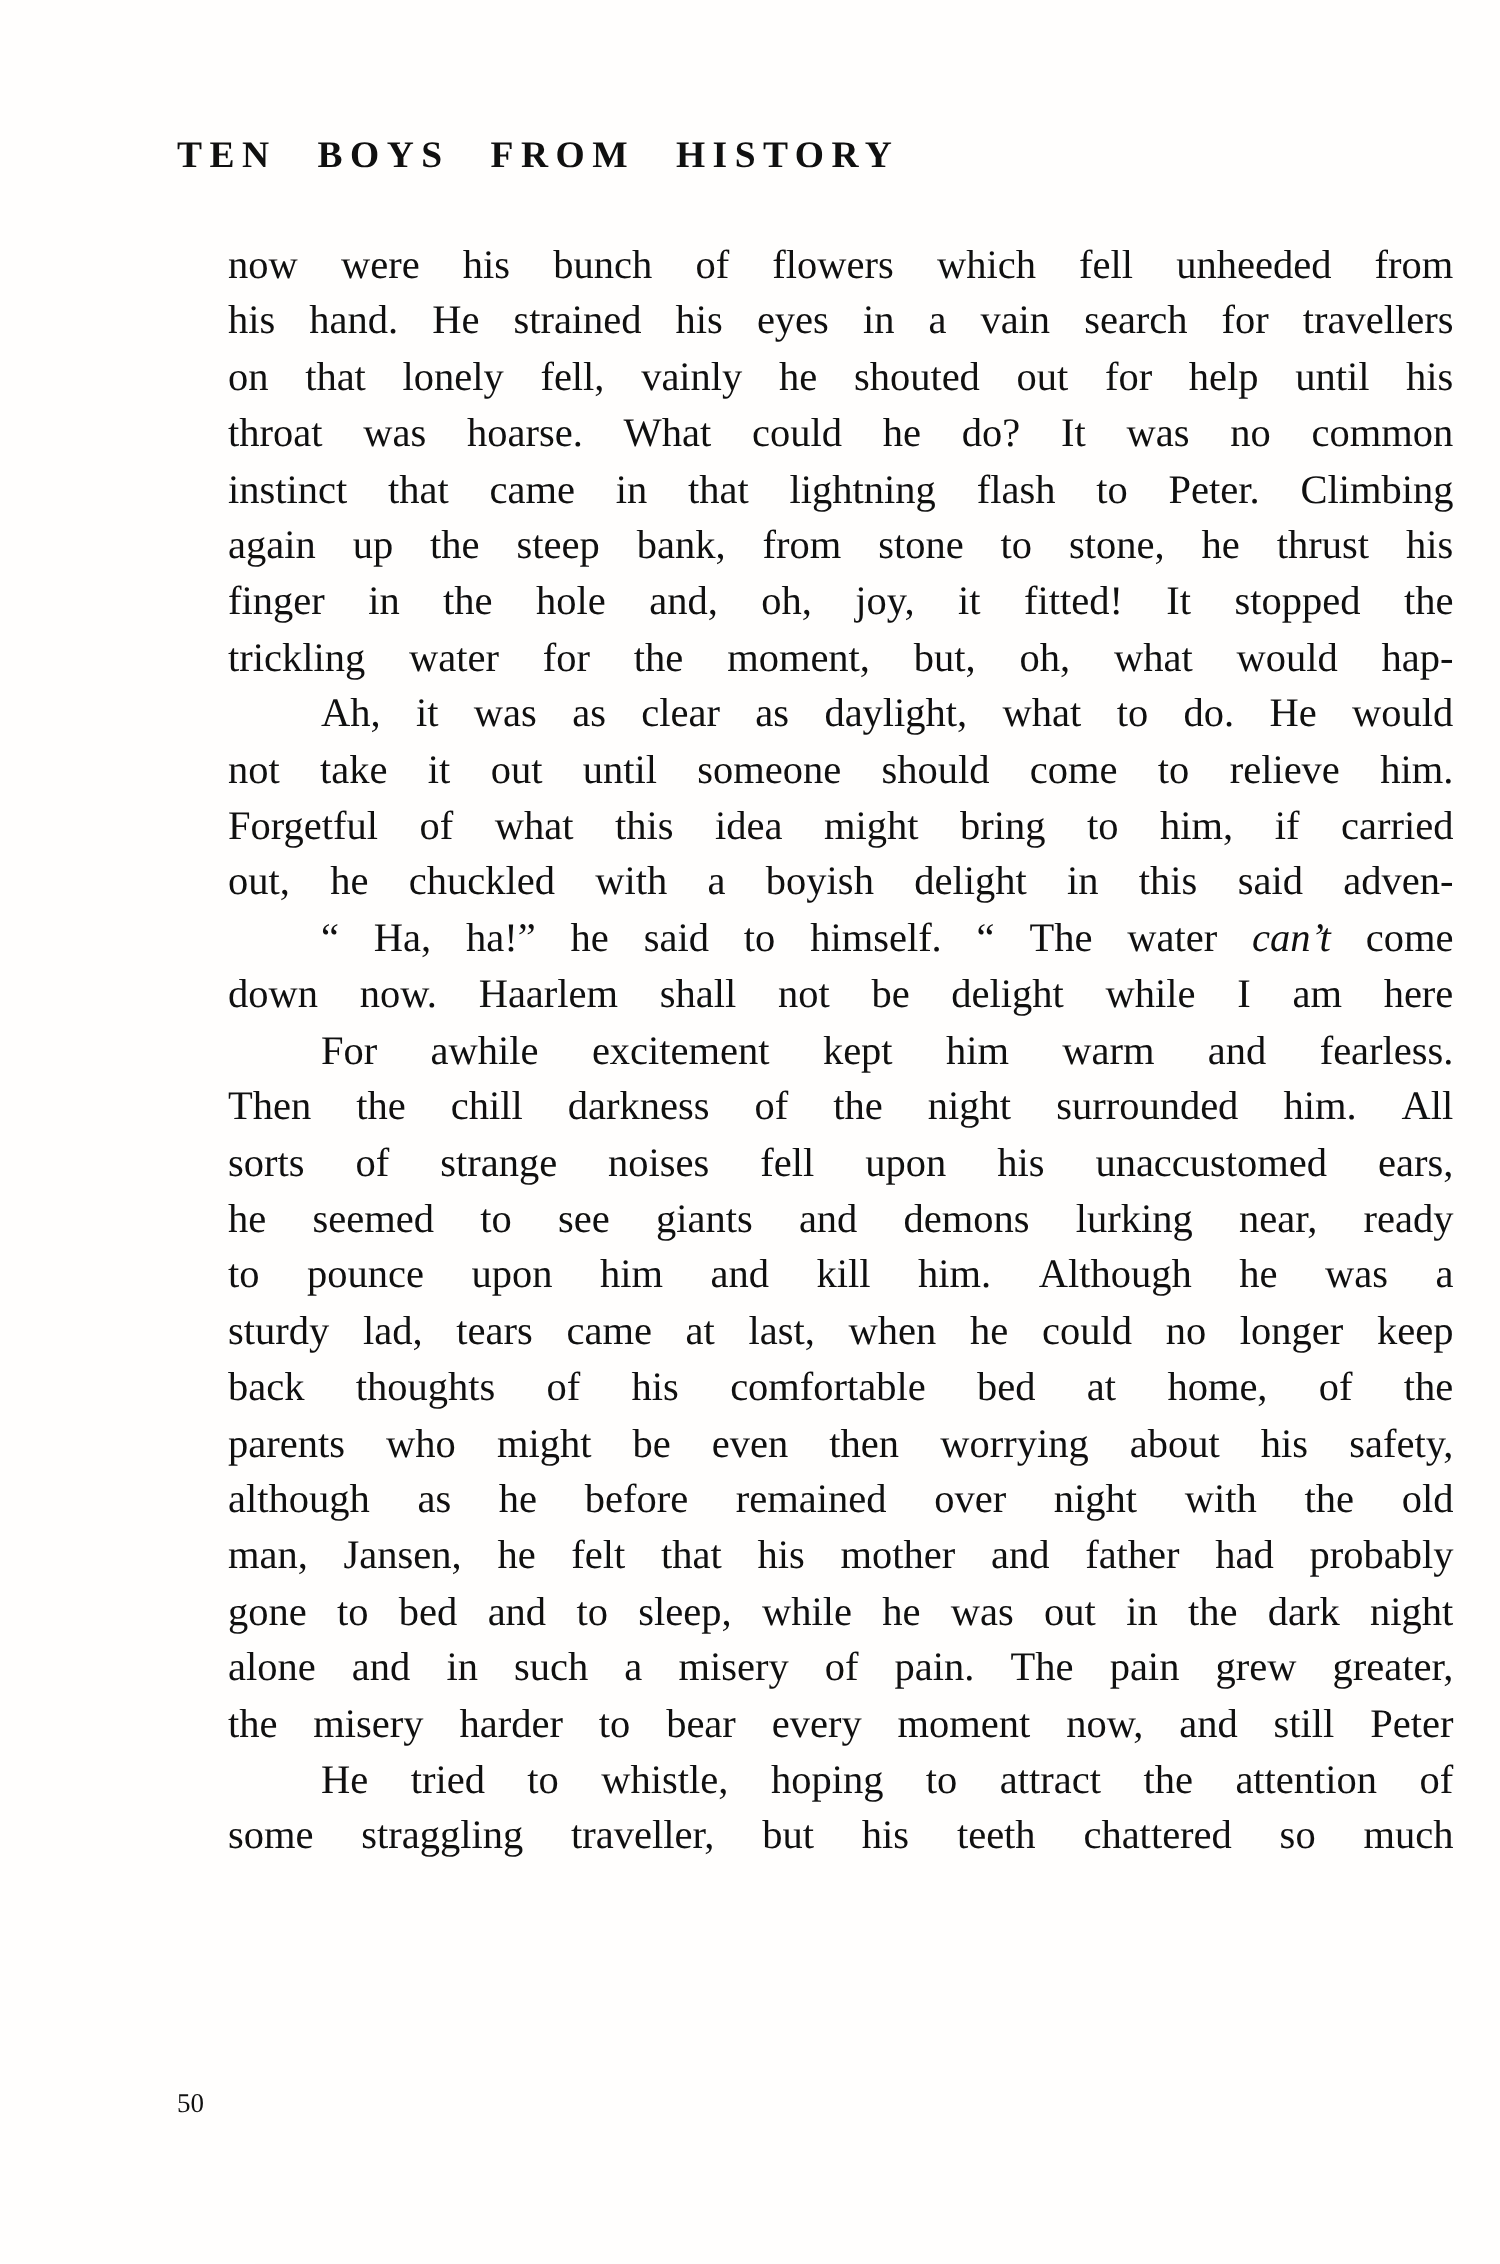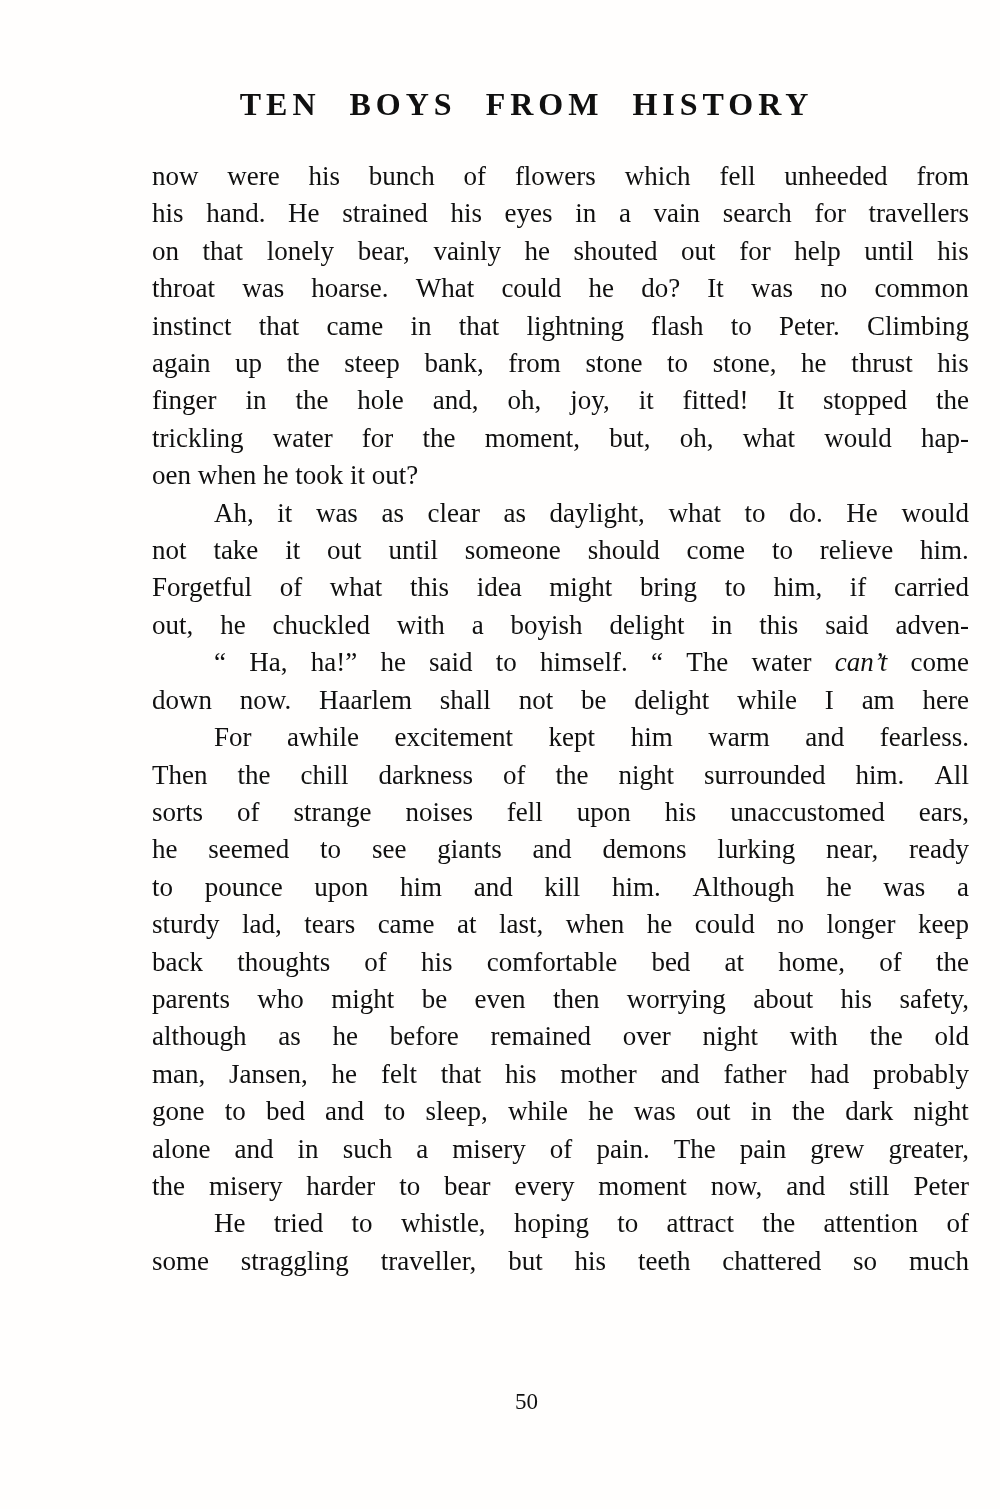--- a/index.html
+++ b/index.html
@@ -14,22 +14,22 @@
     background: #fffefd;
     color: #101010;
     font-family: "Liberation Serif", "DejaVu Serif", serif;
     overflow: hidden;
   }
   .running-head {
     position: absolute;
     top: 82px;
     left: 118px;
     width: 817px;
-    text-align: center;
-    font-size: 32px;
+    text-align: left;
+    font-size: 25px;
     line-height: 44px;
     font-weight: bold;
     letter-spacing: 5px;
     word-spacing: 16px;
     white-space: nowrap;
   }
   .text-block {
     position: absolute;
     top: 158px;
     left: 118px;
@@ -48,42 +48,41 @@
     align-items: baseline;
   }
   .line.just span { white-space: nowrap; }
   .line.indent { padding-left: 62px; }
   .line.plain { text-align: left; }
   .folio {
     position: absolute;
     top: 1386px;
     left: 118px;
     width: 817px;
-    text-align: center;
-    font-size: 23px;
+    text-align: left;
+    font-size: 18px;
     line-height: 32px;
   }
   i { }
 </style>
 </head>
 <body>
 
 <div class="page">
   <div class="running-head">TEN BOYS FROM HISTORY</div>
 
   <div class="text-block">
       <div class="line just"><span>now</span><span>were</span><span>his</span><span>bunch</span><span>of</span><span>flowers</span><span>which</span><span>fell</span><span>unheeded</span><span>from</span></div>
       <div class="line just"><span>his</span><span>hand.</span><span>He</span><span>strained</span><span>his</span><span>eyes</span><span>in</span><span>a</span><span>vain</span><span>search</span><span>for</span><span>travellers</span></div>
-      <div class="line just"><span>on</span><span>that</span><span>lonely</span><span>bear,</span><span>vainly</span><span>he</span><span>shouted</span><span>out</span><span>for</span><span>help</span><span>until</span><span>his</span></div>
+      <div class="line just"><span>on</span><span>that</span><span>lonely</span><span>fell,</span><span>vainly</span><span>he</span><span>shouted</span><span>out</span><span>for</span><span>help</span><span>until</span><span>his</span></div>
       <div class="line just"><span>throat</span><span>was</span><span>hoarse.</span><span>What</span><span>could</span><span>he</span><span>do?</span><span>It</span><span>was</span><span>no</span><span>common</span></div>
       <div class="line just"><span>instinct</span><span>that</span><span>came</span><span>in</span><span>that</span><span>lightning</span><span>flash</span><span>to</span><span>Peter.</span><span>Climbing</span></div>
       <div class="line just"><span>again</span><span>up</span><span>the</span><span>steep</span><span>bank,</span><span>from</span><span>stone</span><span>to</span><span>stone,</span><span>he</span><span>thrust</span><span>his</span></div>
       <div class="line just"><span>finger</span><span>in</span><span>the</span><span>hole</span><span>and,</span><span>oh,</span><span>joy,</span><span>it</span><span>fitted!</span><span>It</span><span>stopped</span><span>the</span></div>
       <div class="line just"><span>trickling</span><span>water</span><span>for</span><span>the</span><span>moment,</span><span>but,</span><span>oh,</span><span>what</span><span>would</span><span>hap-</span></div>
-      <div class="line plain">oen when he took it out?</div>
       <div class="line indent just"><span>Ah,</span><span>it</span><span>was</span><span>as</span><span>clear</span><span>as</span><span>daylight,</span><span>what</span><span>to</span><span>do.</span><span>He</span><span>would</span></div>
       <div class="line just"><span>not</span><span>take</span><span>it</span><span>out</span><span>until</span><span>someone</span><span>should</span><span>come</span><span>to</span><span>relieve</span><span>him.</span></div>
       <div class="line just"><span>Forgetful</span><span>of</span><span>what</span><span>this</span><span>idea</span><span>might</span><span>bring</span><span>to</span><span>him,</span><span>if</span><span>carried</span></div>
       <div class="line just"><span>out,</span><span>he</span><span>chuckled</span><span>with</span><span>a</span><span>boyish</span><span>delight</span><span>in</span><span>this</span><span>said</span><span>adven-</span></div>
       <div class="line indent just"><span>“</span><span>Ha,</span><span>ha!”</span><span>he</span><span>said</span><span>to</span><span>himself.</span><span>“</span><span>The</span><span>water</span><span><i>can’t</i></span><span>come</span></div>
       <div class="line just"><span>down</span><span>now.</span><span>Haarlem</span><span>shall</span><span>not</span><span>be</span><span>delight</span><span>while</span><span>I</span><span>am</span><span>here</span></div>
       <div class="line indent just"><span>For</span><span>awhile</span><span>excitement</span><span>kept</span><span>him</span><span>warm</span><span>and</span><span>fearless.</span></div>
       <div class="line just"><span>Then</span><span>the</span><span>chill</span><span>darkness</span><span>of</span><span>the</span><span>night</span><span>surrounded</span><span>him.</span><span>All</span></div>
       <div class="line just"><span>sorts</span><span>of</span><span>strange</span><span>noises</span><span>fell</span><span>upon</span><span>his</span><span>unaccustomed</span><span>ears,</span></div>
       <div class="line just"><span>he</span><span>seemed</span><span>to</span><span>see</span><span>giants</span><span>and</span><span>demons</span><span>lurking</span><span>near,</span><span>ready</span></div>

